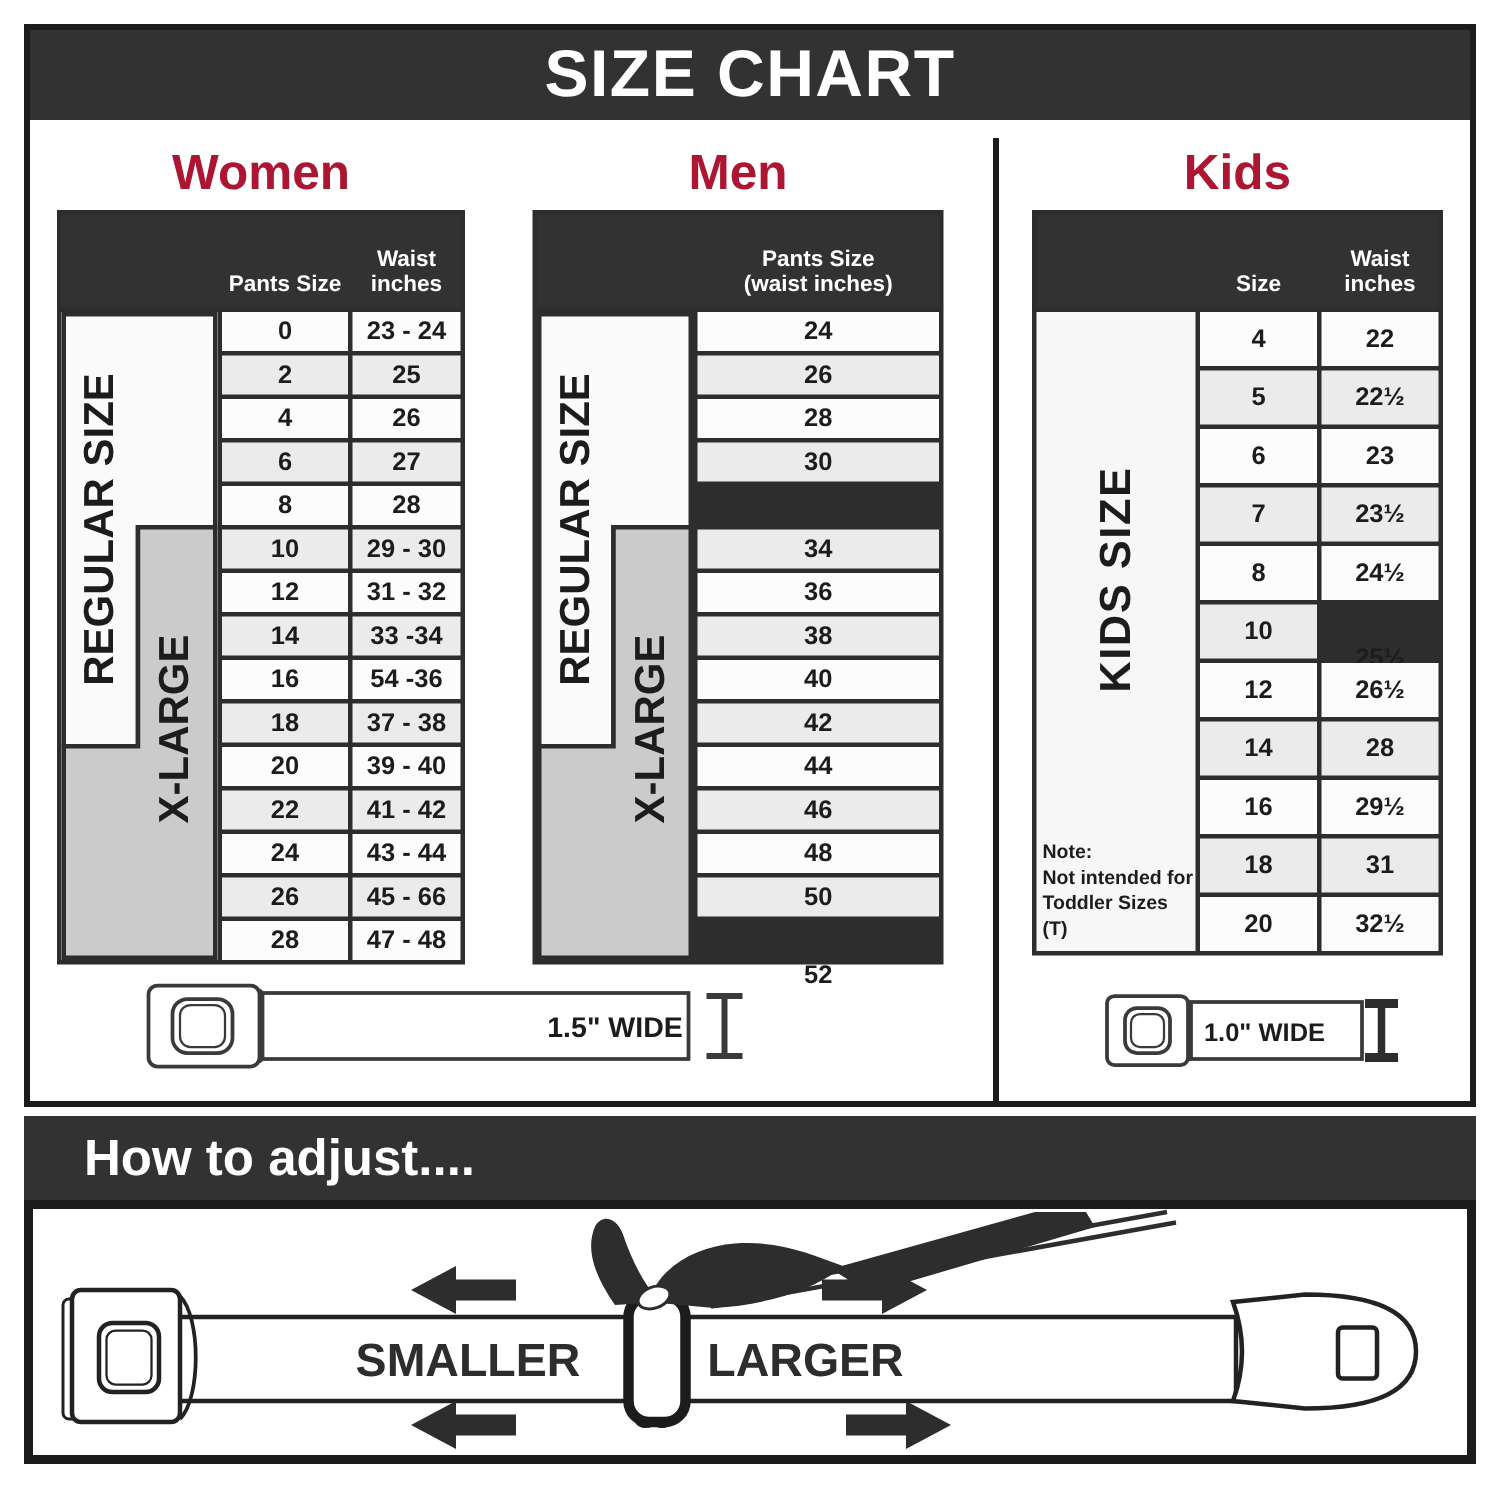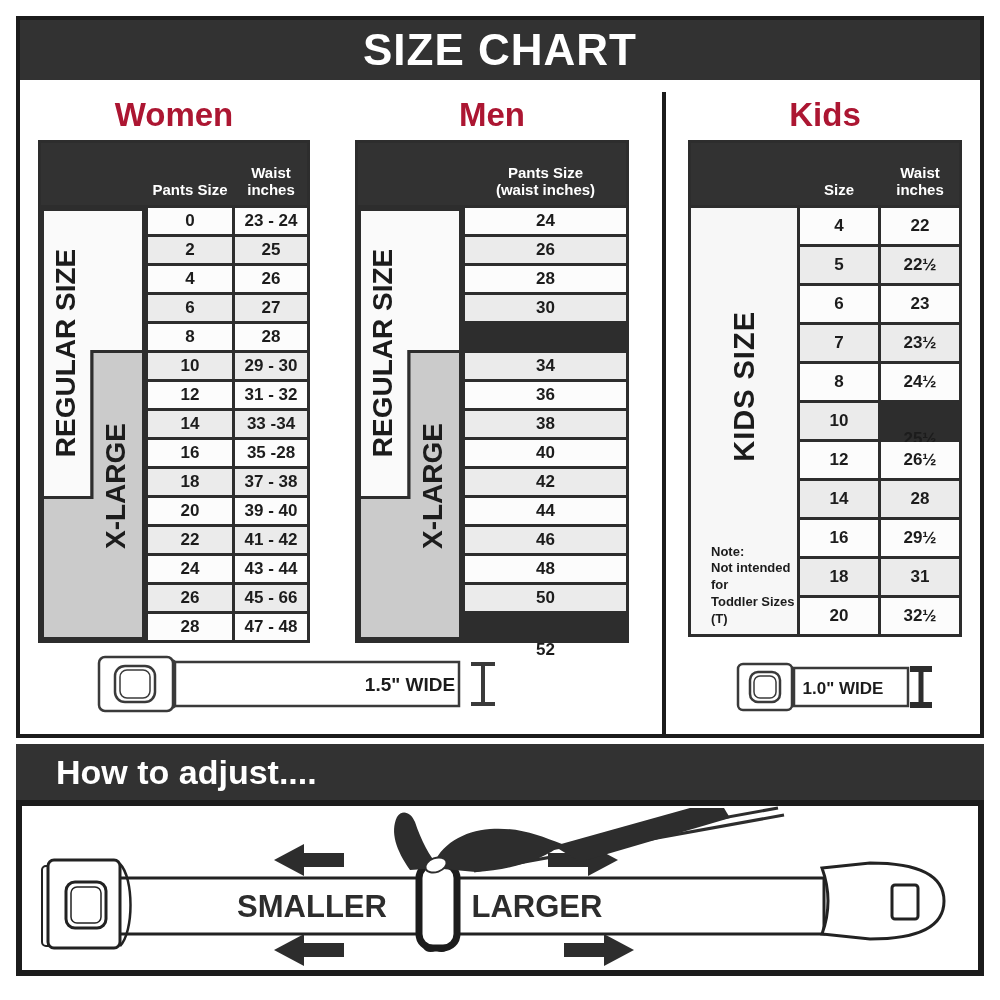--- a/index.html
+++ b/index.html
@@ -43,21 +43,21 @@
           background:#fcfcfc; color:#1c1c1c; font-size:17px; font-weight:bold; }
   .cell.alt { background:#ebebeb; }
 
   .label-cell { grid-column:1; grid-row:2/-1; position:relative; background:#fff; }
   .label-svg { display:block; }
 
   .kids-label-cell { grid-column:1; grid-row:2/-1; position:relative; background:#f7f7f7;
                      display:flex; align-items:center; justify-content:center; }
   .vtext { writing-mode:vertical-rl; transform:rotate(180deg); font-size:29px; font-weight:bold;
            color:#1c1c1c; letter-spacing:1px; margin-bottom:70px; }
-  .kids-note { position:absolute; left:20px; bottom:6px; font-size:13px; font-weight:bold;
+  .kids-note { position:absolute; left:4px; bottom:6px; font-size:13px; font-weight:bold;
                color:#1c1c1c; line-height:1.3; }
 
   .belt-svg { position:absolute; }
 
   
   .howto-band { position:absolute; left:16px; top:744px; width:968px; height:56px; background:#323232;
                 display:flex; align-items:center; color:#fff; font-size:34px; font-weight:bold;
                 padding-left:40px; }
   .howto-panel { position:absolute; left:16px; top:800px; width:968px; height:176px;
                  border:6px solid #1c1c1c; background:#fff; }
@@ -102,21 +102,21 @@
       <div class="cell alt" style="grid-area: 5 / 3;">27</div>
       <div class="cell" style="grid-area: 6 / 2;">8</div>
       <div class="cell" style="grid-area: 6 / 3;">28</div>
       <div class="cell alt" style="grid-area: 7 / 2;">10</div>
       <div class="cell alt" style="grid-area: 7 / 3;">29 - 30</div>
       <div class="cell" style="grid-area: 8 / 2;">12</div>
       <div class="cell" style="grid-area: 8 / 3;">31 - 32</div>
       <div class="cell alt" style="grid-area: 9 / 2;">14</div>
       <div class="cell alt" style="grid-area: 9 / 3;">33 -34</div>
       <div class="cell" style="grid-area: 10 / 2;">16</div>
-      <div class="cell" style="grid-area: 10 / 3;">35 -28</div>
+      <div class="cell" style="grid-area: 10 / 3;">54 -36</div>
       <div class="cell alt" style="grid-area: 11 / 2;">18</div>
       <div class="cell alt" style="grid-area: 11 / 3;">37 - 38</div>
       <div class="cell" style="grid-area: 12 / 2;">20</div>
       <div class="cell" style="grid-area: 12 / 3;">39 - 40</div>
       <div class="cell alt" style="grid-area: 13 / 2;">22</div>
       <div class="cell alt" style="grid-area: 13 / 3;">41 - 42</div>
       <div class="cell" style="grid-area: 14 / 2;">24</div>
       <div class="cell" style="grid-area: 14 / 3;">43 - 44</div>
       <div class="cell alt" style="grid-area: 15 / 2;">26</div>
       <div class="cell alt" style="grid-area: 15 / 3;">45 - 66</div>

